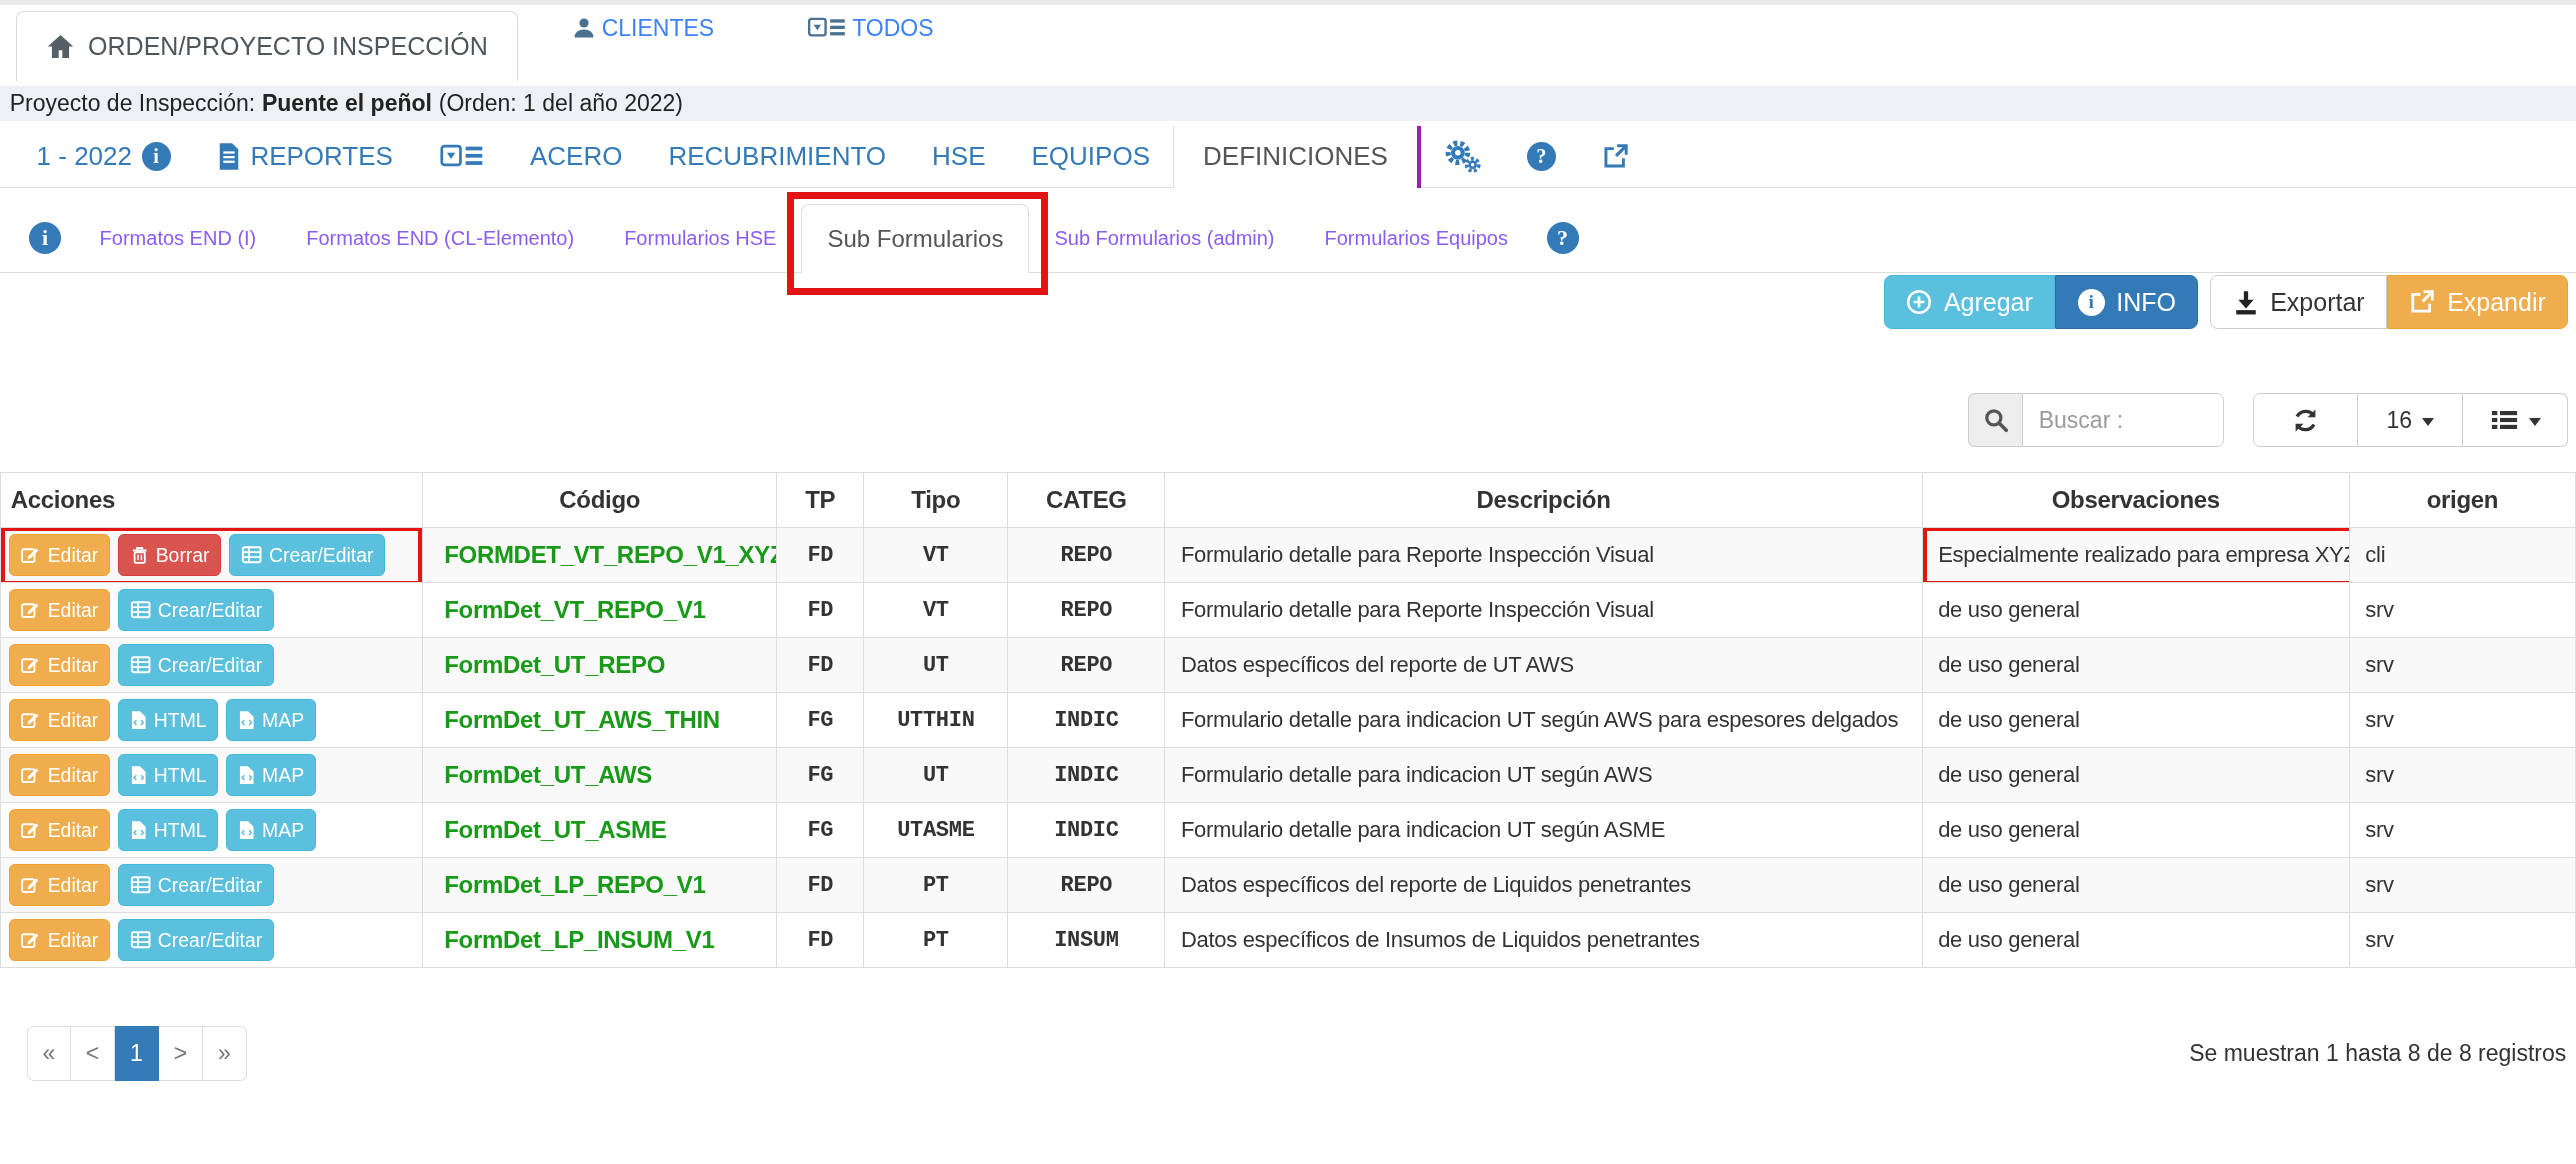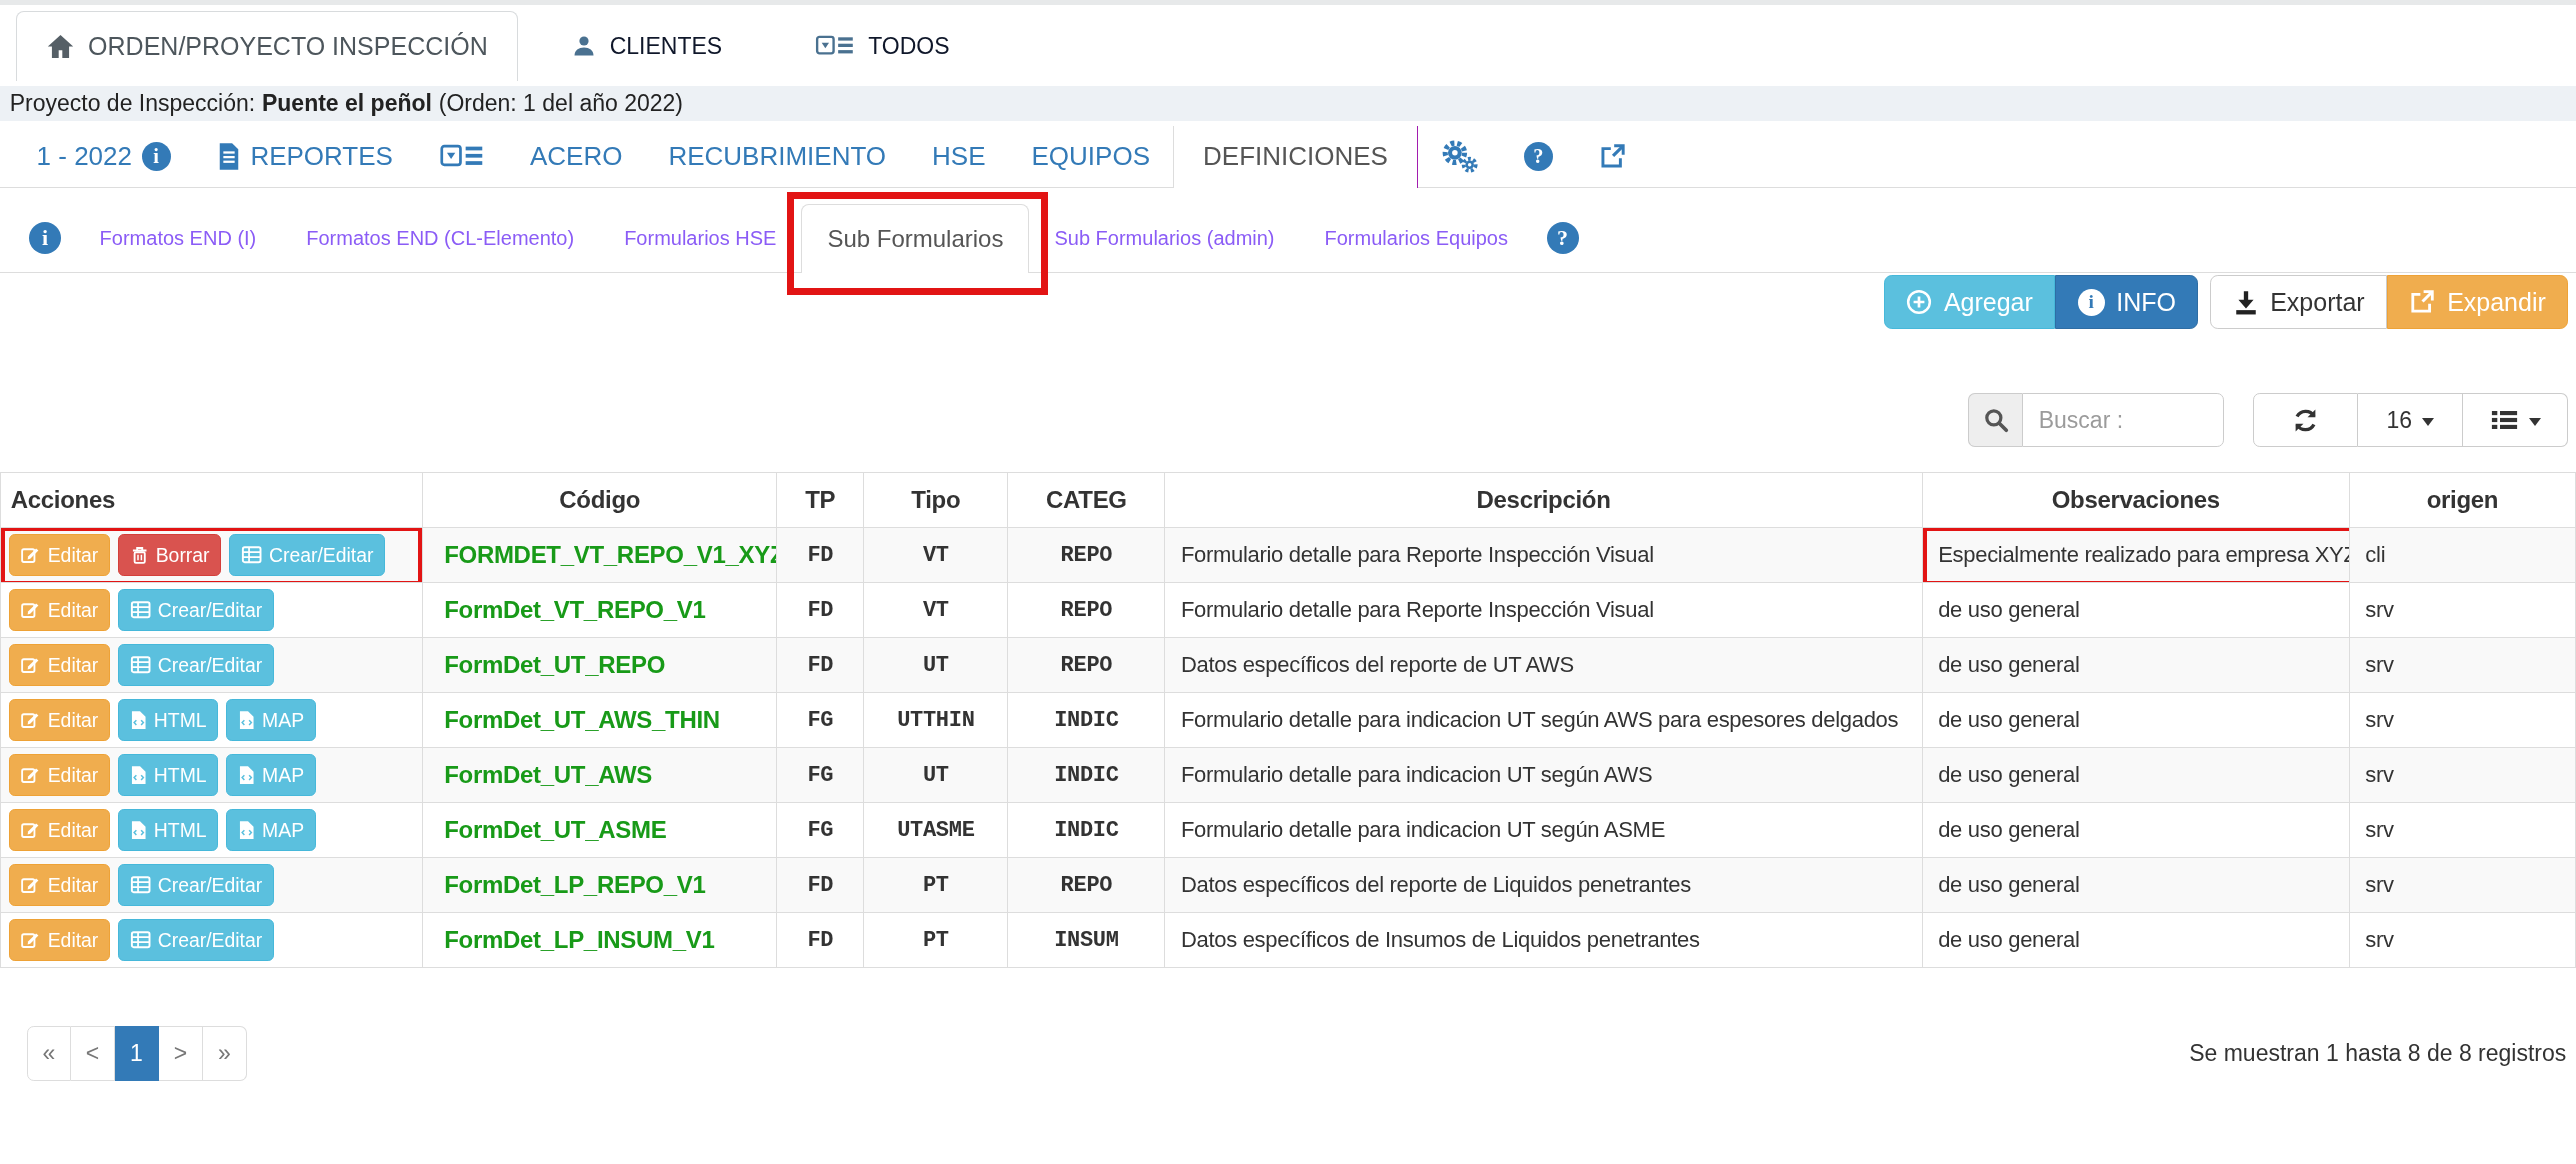--- a/index.html
+++ b/index.html
@@ -6,33 +6,33 @@
   html,body { width:2576px; height:1164px; }
   body { font-family:"Liberation Sans", sans-serif; background:#fff; color:#333; position:relative; overflow:hidden; }
   svg { display:block; }
 
   
   .top-strip { height:4.9px; background:#e7e9ea; }
   .top-tabs { height:76px; display:flex; align-items:flex-end; padding-left:15.5px; background:#fff; }
   .top-tab-active { height:70px; display:flex; align-items:center; gap:13.6px; padding:0 29px;
     border:1px solid #d8dbdd; border-bottom:none; border-radius:7.8px 7.8px 0 0; background:#fff;
     color:#4d565c; font-size:25px; }
-  .top-link { display:flex; align-items:center; gap:14px; color:#0f172a; font-size:23px;
-    margin-bottom:21px; margin-left:54px; cursor:pointer; }
+  .top-link { display:flex; align-items:center; gap:6px; color:#3b82f6; font-size:23px;
+    margin-bottom:39px; margin-left:54px; cursor:pointer; }
   .top-link.todos { margin-left:93px; }
 
   
   .project-bar { margin-top:4.9px; height:35px; background:#edf1f5; display:flex; align-items:center;
     padding-left:9.7px; font-size:23px; color:#222; }
   .project-bar b { margin:0 6.8px; }
 
   
   .main-nav { margin-top:4.9px; height:62px; border-bottom:1px solid #ddd; display:flex; align-items:stretch; padding-left:13.6px; }
   .nav-item { display:flex; align-items:center; gap:9.7px; padding:0 23px; color:#337ab7; font-size:26px; cursor:pointer; }
-  .nav-item.active { color:#555; background:#fff; border-left:1px solid #ddd; border-right:1px solid #a21caf;
+  .nav-item.active { color:#555; background:#fff; border-left:1px solid #ddd; border-right:4px solid #a21caf;
     margin-bottom:-1px; padding:0 29px; }
   .disc { border-radius:50%; background:#337ab7; color:#fff; display:inline-flex; align-items:center;
     justify-content:center; font-weight:bold; font-family:"Liberation Serif", serif; flex:0 0 auto; }
   .disc.sm { width:29px; height:29px; font-size:20.4px; }
   .disc.md { width:32px; height:32px; font-size:22px; }
 
   
   .sub-nav { margin-top:16.5px; height:69px; border-bottom:1px solid #ddd; display:flex; align-items:center; padding-left:29px; }
   .sub-link { color:#8b5cf6; font-size:20px; padding:0 25px; cursor:pointer; }
   .sub-tab-active { align-self:stretch; margin-bottom:-1px; display:flex; align-items:center; padding:0 25px;

